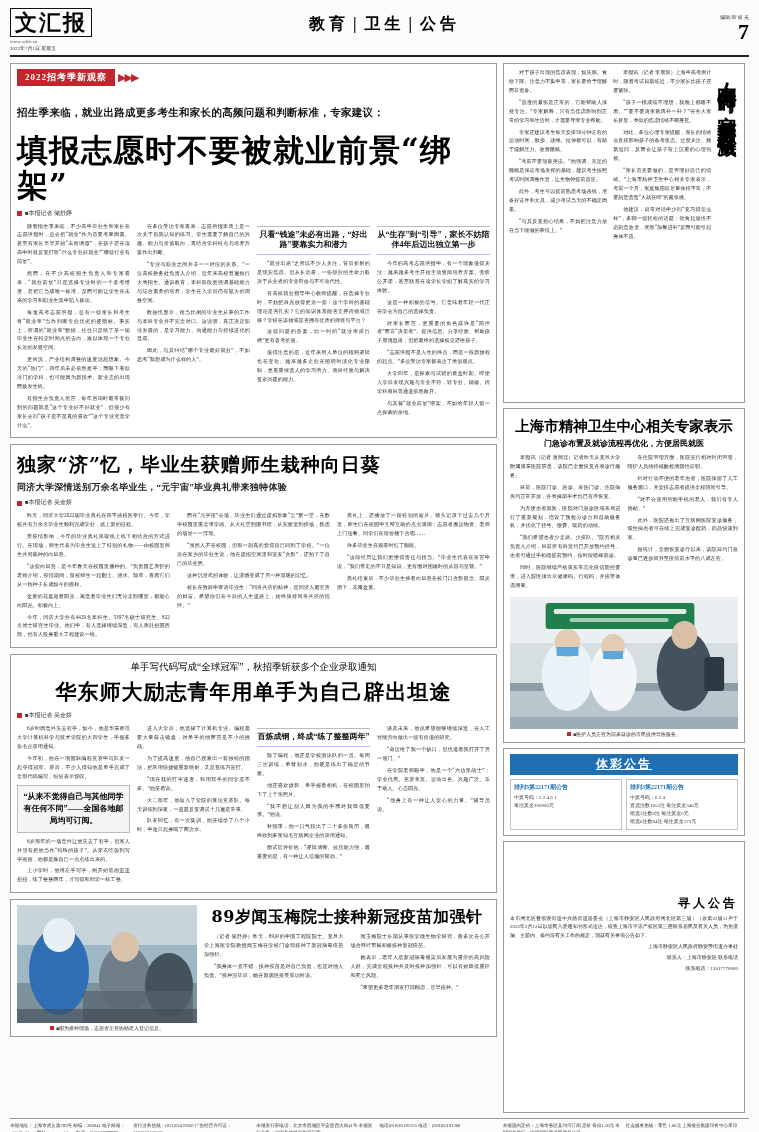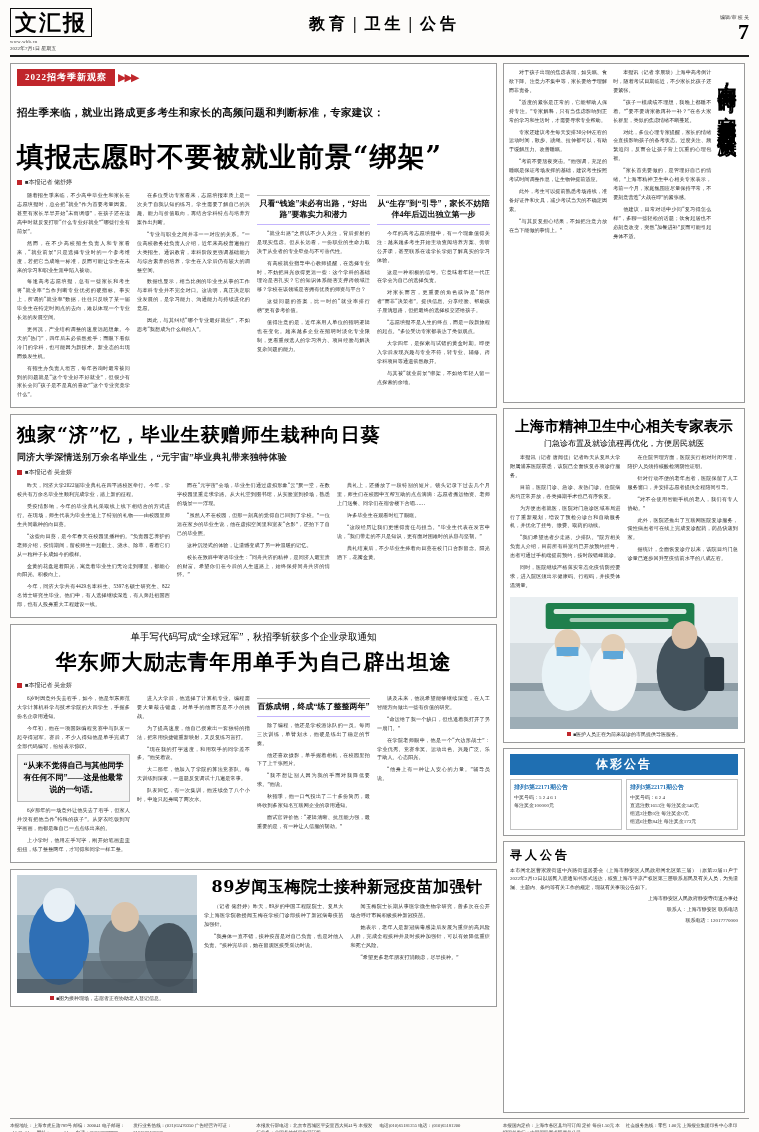--- a/index.html
+++ b/index.html
@@ -31,23 +31,23 @@
 
   .box{border:1px solid #9a9a9a;padding:5px 6px;box-sizing:border-box;background:#fff;}
 
   
   .ribbon{display:flex;align-items:center;margin-bottom:20px;}
   .ribbon .tag{
     background:#c0262b;color:#fff;font-size:9px;font-weight:bold;padding:2px 8px;
     letter-spacing:1px;
   }
   .ribbon .arrows{color:#c0262b;font-size:11px;margin-left:3px;letter-spacing:-2px;}
-  .shoulder{font-size:10.5px;font-weight:bold;color:#111;letter-spacing:.3px;margin:2px 0 22px;}
+  .shoulder{font-size:10.5px;font-weight:bold;color:#111;letter-spacing:.3px;margin:2px 0 13px;}
   .headline-main{
-    font-size:27px;font-weight:bold;letter-spacing:1px;line-height:1.12;margin:2px 0 6px;
+    font-size:31px;font-weight:bold;letter-spacing:1px;line-height:1.12;margin:2px 0 6px;
     font-family:"DejaVu Serif",serif;
   }
   .byline{font-size:6px;color:#333;margin:2px 0 4px;}
   .byline .sq{display:inline-block;width:5px;height:5px;background:#c0262b;margin-right:3px;vertical-align:middle;}
 
   .cols3{display:flex;gap:7px;}
   .cols2{display:flex;gap:7px;}
   .col{flex:1;}
   .ptext{
     font-size:5.1px;line-height:1.75;color:#2b2b2b;text-align:justify;
@@ -86,33 +86,33 @@
     font-size:19px;font-weight:bold;line-height:1.25;letter-spacing:2px;
     font-family:"DejaVu Serif",serif;height:330px;
   }
   .vert-cols{display:flex;flex-direction:row-reverse;gap:6px;flex:1;}
   .vtext{
     font-size:5.1px;line-height:1.75;color:#2b2b2b;text-align:justify;flex:1;
   }
   .vtext p{margin:0 0 3px;text-indent:10px;}
 
   .headline-r2{font-size:14.5px;font-weight:bold;text-align:center;margin:3px 0 2px;font-family:"DejaVu Serif",serif;}
-  .deck-r2{font-size:8px;font-weight:normal;text-align:center;margin-bottom:4px;}
+  .deck-r2{font-size:8px;font-weight:bold;text-align:center;margin-bottom:4px;}
 
   
   .lotto-title{
     text-align:center;font-size:12px;font-weight:bold;color:#fff;background:#1f6fb2;
-    padding:2px 0;letter-spacing:2px;
+    padding:2px 0;letter-spacing:2px;text-decoration:underline;
   }
   .lotto-grid{display:flex;gap:4px;margin-top:4px;}
   .lotto-cell{flex:1;border:1px solid #c3c3c3;padding:3px;}
   .lotto-h{font-size:6px;font-weight:bold;color:#1f6fb2;margin-bottom:2px;}
   .lotto-l{font-size:5px;line-height:1.6;color:#333;}
 
-  .find-title{text-align:left;font-size:12px;font-weight:bold;letter-spacing:3px;margin-bottom:3px;}
+  .find-title{text-align:right;font-size:12px;font-weight:bold;letter-spacing:3px;margin-bottom:3px;margin-top:48px;}
   .find-text{font-size:5px;line-height:1.7;text-align:justify;color:#2b2b2b;}
   .find-sign{font-size:5px;line-height:1.6;text-align:right;margin-top:3px;color:#2b2b2b;}
 
   
   .footer{
     border-top:1px solid #999;margin-top:5px;padding-top:3px;display:flex;flex-wrap:wrap;
     font-size:4.6px;color:#333;line-height:1.6;
   }
   .footer .fcol{flex:1;padding-right:4px;}
   .center{text-align:center;}
@@ -229,21 +229,21 @@
       <div class="box">
         <div class="kicker">单手写代码写成“全球冠军”，秋招季斩获多个企业录取通知</div>
         <div class="headline-3 center">华东师大励志青年用单手为自己辟出坦途</div>
         <div class="byline"><span class="sq"></span><span>■本报记者 吴金娇</span></div>
         <div class="cols3">
           <div class="col">
             <div class="ptext">
               <p>6岁时因意外失去右手，如今，他是华东师范大学计算机科学与技术学院的大四学生，手握多份名企录用通知。</p>
               <p>今年初，他在一项国际编程竞赛中与队友一起夺得冠军。赛后，不少人得知他是单手完成了全部代码编写，纷纷表示惊叹。</p>
             </div>
-            <div class="pullquote">“从来不觉得自己与其他同学有任何不同”——这是他最常说的一句话。</div>
+            <div class="pullquote">“从来不觉得自己与其他同学有任何不同”——全国各地邮局均可订阅。</div>
             <div class="ptext">
               <p>6岁那年的一场意外让他失去了右手，但家人并没有把他当作“特殊的孩子”。从穿衣吃饭到写字画画，他都是靠自己一点点练出来的。</p>
               <p>上小学时，他用左手写字，刚开始笔画歪歪扭扭，练了整整两年，才写得和同学一样工整。</p>
             </div>
           </div>
           <div class="col">
             <div class="ptext">
               <p>进入大学后，他选择了计算机专业。编程需要大量敲击键盘，对单手的他而言是不小的挑战。</p>
               <p>为了提高速度，他自己摸索出一套独特的指法，把常用快捷键重新映射，又反复练习盲打。</p>
               <p>“现在我的打字速度，和用双手的同学差不多。”他笑着说。</p>

